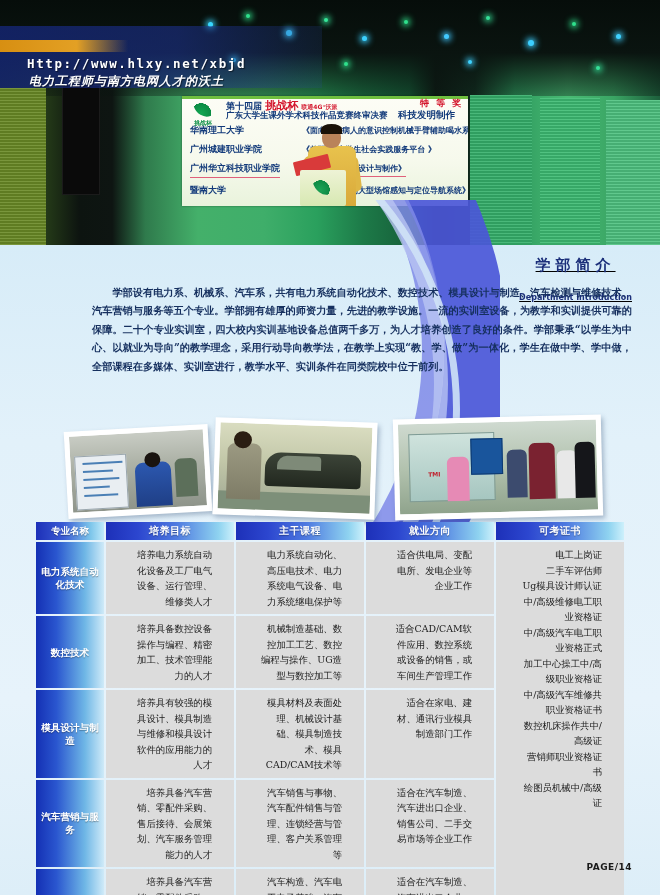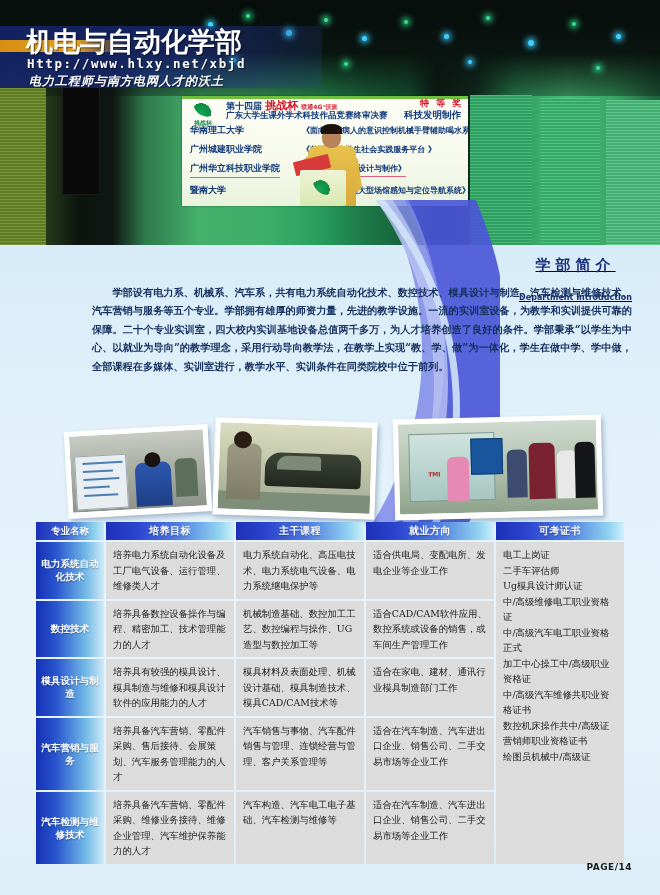--- a/index.html
+++ b/index.html
@@ -95,21 +95,21 @@
   .slide-t1 .tiny { color:#d3142b; font-size:6px; }
   .slide-t2 {
     position:absolute; left:44px; top:14px;
     font-size:8.5px; font-weight:bold; color:#123a7a; white-space:nowrap;
   }
   .slide-prize {
     position:absolute; left:238px; top:1px;
     font-size:9px; font-weight:bold; color:#d3142b; letter-spacing:2px; white-space:nowrap;
   }
   .slide-prize2 {
-    position:absolute; left:222px; top:13px;
+    position:absolute; left:216px; top:13px;
     font-size:9.5px; font-weight:bold; color:#123a7a; white-space:nowrap;
   }
   .slide-univ {
     position:absolute; left:8px;
     font-size:9px; font-weight:bold; color:#123a7a; white-space:nowrap;
   }
   .slide-work {
     position:absolute; left:120px;
     font-size:8px; font-weight:bold; color:#123a7a; white-space:nowrap;
   }
@@ -285,26 +285,27 @@
     text-shadow: 0 1px 1px rgba(0,0,0,0.35);
     border: none;
   }
   .tbl th.c0 {
     background: linear-gradient(90deg,#1d30b8 0%, #3a5ad4 40%, #7cc5ea 80%, #bfe9fa 100%);
     font-size: 9.4px; letter-spacing: 0px;
   }
   .tbl td {
     background: #dcdcdc;
     vertical-align: top;
-    padding: 5px 7px;
+    padding: 5px 22px;
     font-size: 9.4px;
     line-height: 15.5px;
     color: #1a1a1a;
     font-family: "DejaVu Serif","Liberation Serif", serif;
     border: none;
+    text-align: right;
   }
   .tbl td.major {
     background: linear-gradient(90deg,#1430b4 0%, #2a56cf 30%, #6fb7e6 72%, #cfeaf8 100%);
     color: #ffffff;
     font-weight: bold;
     font-size: 9.6px;
     text-align: center;
     vertical-align: middle;
     padding: 4px 2px;
     text-shadow: 0 1px 1px rgba(0,0,0,0.35);
@@ -390,21 +391,20 @@
       </div>
       <div class="podium-book"></div>
       <div class="podium">
         <div class="emblem"></div>
       </div>
     </div>
 
     <div class="title-block">
       <div class="orange-bar"></div>
     </div>
-    <div class="dept-name">机电与自动化学部</div>
     <div class="dept-url">Http://www.hlxy.net/xbjd</div>
     <div class="dept-slogan">电力工程师与南方电网人才的沃土</div>
   </div>
 
   <div class="body-bg"></div>
 
   <div class="swoosh-wrap">
     <div class="swoosh sw1"></div>
     <div class="swoosh sw2"></div>
     <div class="swoosh sw3"></div>

